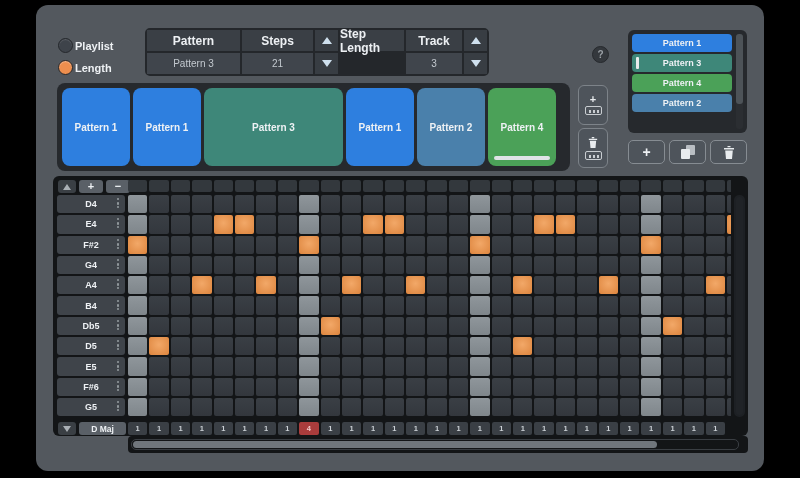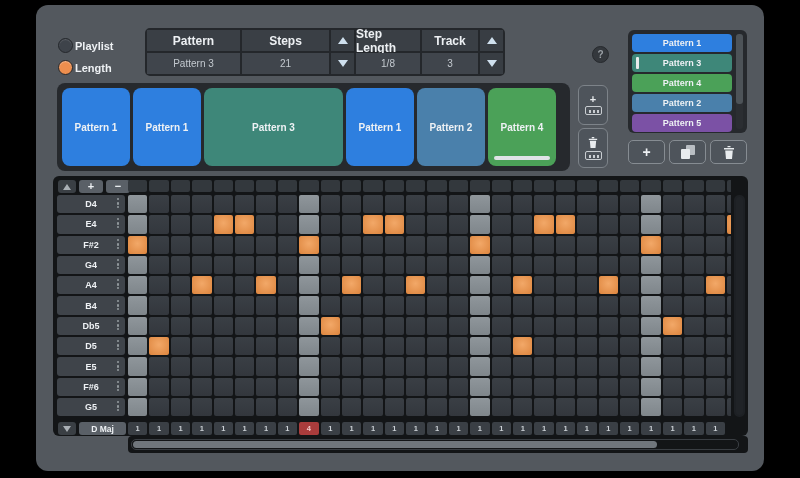--- a/index.html
+++ b/index.html
@@ -17,21 +17,21 @@
   .radio-label { color:#eef1f4; font-size:11px; font-weight:bold; }
 
   
   .htable { position:absolute; left:109px; top:23px; height:48px; display:flex;
     background:#24272b; border:2px solid #24272b; border-radius:5px; }
   .hcol { display:flex; flex-direction:column; }
   .hcell { display:flex; align-items:center; justify-content:center; height:21px; }
   .hcell.lbl { background:#3a3f45; color:#edf0f3; font-size:12px; font-weight:bold; margin-bottom:2px;}
   .hcell.val { background:#40454c; color:#c3c9cf; font-size:10px; }
   .hcol + .hcol { margin-left:2px; }
-  .w-pattern{width:93px}.w-steps{width:87px}.w-arr{width:23px}.w-slen{width:64px}.w-track{width:56px}.w-bpm{width:66px}
+  .w-pattern{width:93px}.w-steps{width:71px}.w-arr{width:23px}.w-slen{width:64px}.w-track{width:56px}.w-bpm{width:66px}
   .arrbtn { background:#383d43; height:21px; display:flex; align-items:center; justify-content:center;}
   .arrbtn.up{margin-bottom:2px}
   .tri-up { width:0;height:0;border-left:5px solid transparent;border-right:5px solid transparent;border-bottom:7px solid #cfe0ee; }
   .tri-down { width:0;height:0;border-left:5px solid transparent;border-right:5px solid transparent;border-top:7px solid #cfe0ee; }
   .helpbtn { position:absolute; left:556px; top:41px; width:17px; height:17px; border-radius:50%;
     background:#34383d; border:1px solid #26292d; color:#9aa0a6; font-size:10px; font-weight:bold;
     display:flex; align-items:center; justify-content:center; }
 
   
   .chain { position:absolute; left:21px; top:78px; width:513px; height:88px;
@@ -127,21 +127,20 @@
     <div class="hcol w-arr">
       <div class="arrbtn up">
           <span class="tri-up"></span>
         </div>
       <div class="arrbtn">
           <span class="tri-down"></span>
         </div>
     </div>
     <div class="hcol w-slen">
       <div class="hcell lbl">Step Length</div>
-      <div class="hcell val">1/8</div>
     </div>
     <div class="hcol w-track">
       <div class="hcell lbl">Track</div>
       <div class="hcell val">3</div>
     </div>
     <div class="hcol w-arr">
       <div class="arrbtn up">
           <span class="tri-up"></span>
         </div>
       <div class="arrbtn">
@@ -192,23 +191,20 @@
         <div class="pitem" style="background: rgb(62, 135, 121);">
           <span class="cur"></span>
           <span>Pattern 3</span>
         </div>
         <div class="pitem" style="background: rgb(75, 161, 88);">
           <span>Pattern 4</span>
         </div>
         <div class="pitem" style="background: rgb(74, 128, 171);">
           <span>Pattern 2</span>
         </div>
-        <div class="pitem" style="background: rgb(123, 81, 165);">
-          <span>Pattern 5</span>
-        </div>
       </div>
     <div class="plist-scroll">
       <div class="plist-thumb"></div>
     </div>
   </div>
   <div class="plist-btns">
     <div class="pbtn">+</div>
     <div class="pbtn">
         <span class="copy-ic"></span>
       </div>

